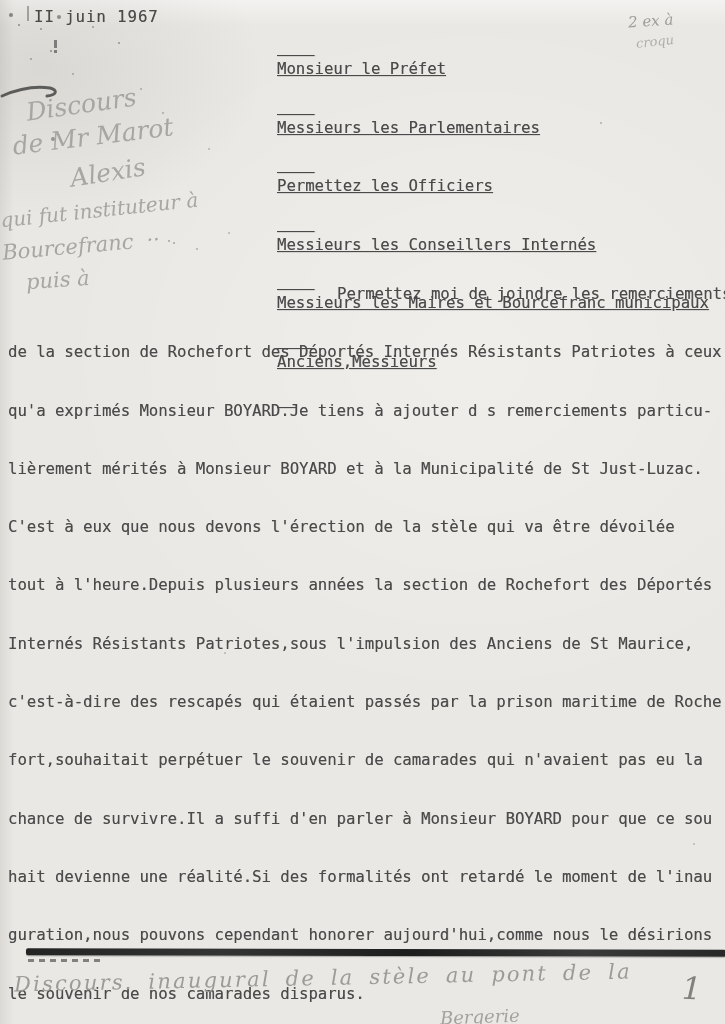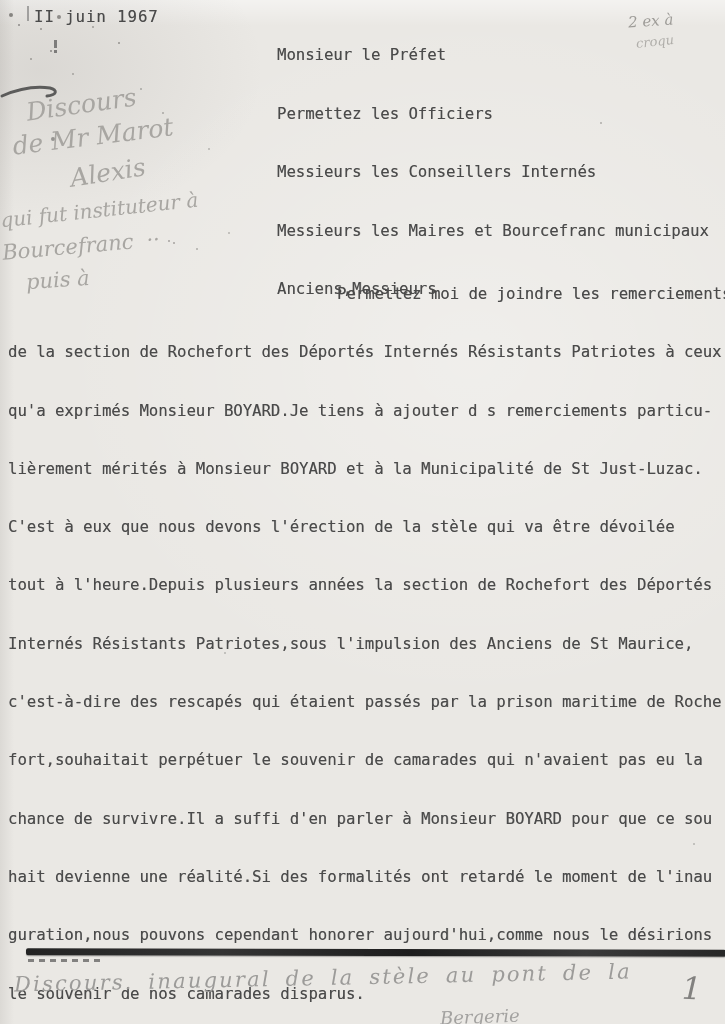--- a/index.html
+++ b/index.html
@@ -17,21 +17,21 @@
     color:#494949;
   }
   .typed{
     font-family:"DejaVu Sans Mono", monospace;
     font-size:15.6px;
     color:#4a4a4a;
     text-shadow:0.3px 0.3px 0.5px rgba(70,70,70,0.5);
     white-space:pre;
   }
   .date{position:absolute;left:34px;top:8px;letter-spacing:1px;}
-  .address{position:absolute;left:277px;top:8px;}
+  .address{position:absolute;left:277px;top:22px;text-decoration:underline;}
   .address .al{height:22.6px;line-height:22.6px;}
   .body{position:absolute;left:8px;top:211px;width:725px;}
   .bl{height:22.3px;line-height:22.3px;}
   .para{margin:0;}
   .ind-p1{padding-left:329px;}
   .hw{
     font-family:"DejaVu Serif", serif;
     font-style:italic;
     color:#a8a6a2;
     position:absolute;
@@ -113,20 +113,21 @@
     <div class="hl" style="left:26px;top:186px;font-size:21px;transform:rotate(-4deg);">puis à</div>
   </div>
 
   <div class="hw hw-tr">
     <div class="hl" style="left:38px;top:4px;font-size:15px;transform:rotate(-4deg);">2 ex à</div>
     <div class="hl" style="left:46px;top:26px;font-size:13px;transform:rotate(-6deg);opacity:.75;">croqu</div>
   </div>
 
   <div class="typed address">
     <div class="al">Monsieur le Préfet</div>
+    <div class="al">Messieurs les Parlementaires</div>
     <div class="al">Permettez les Officiers</div>
     <div class="al">Messieurs les Conseillers Internés</div>
     <div class="al">Messieurs les Maires et Bourcefranc municipaux</div>
     <div class="al">Anciens,Messieurs</div>
   </div>
 
   <div class="typed body">
     <div class="para p1">
       <div class="bl ind-p1">Permettez moi de joindre les remerciements</div>
       <div class="bl">de la section de Rochefort des Déportés Internés Résistants Patriotes à ceux</div>

